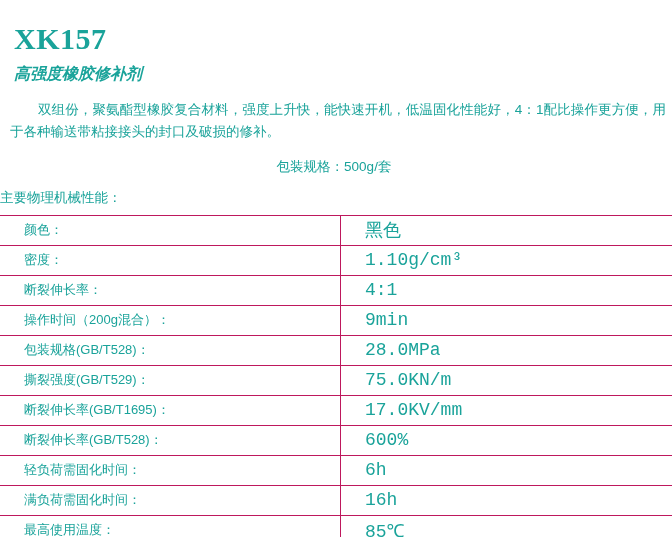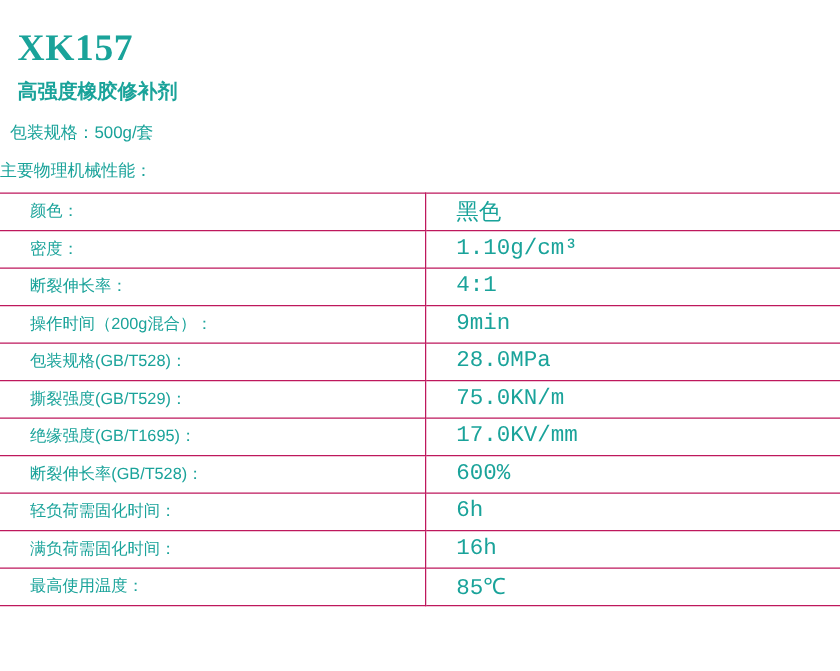--- a/index.html
+++ b/index.html
@@ -28,34 +28,36 @@
     padding: 22px 0 0 14px;
     letter-spacing: 0.5px;
     line-height: 1.1;
   }
   .subtitle {
     font-size: 16px;
     font-weight: bold;
     color: #1aa39a;
     padding: 9px 0 0 14px;
     line-height: 1.2;
+    font-style: italic;
   }
   .para {
     font-size: 13.5px;
     color: #1aa39a;
     line-height: 1.65;
     padding: 16px 6px 0 10px;
     text-indent: 28px;
     text-align: justify;
   }
   .spec-line {
     font-size: 13.5px;
     color: #1aa39a;
     padding: 14px 12px 0 8px;
     line-height: 1.4;
+    text-align: center;
   }
   .props-head {
     font-size: 13.5px;
     color: #1aa39a;
     padding: 12px 0 7px 0;
     line-height: 1.4;
   }
   table.props {
     width: 672px;
     border-collapse: collapse;
@@ -88,20 +90,21 @@
 </style>
 </head>
 <body>
 
 <div class="page">
 
   <div class="title">XK157</div>
 
   <div class="subtitle">高强度橡胶修补剂</div>
 
+  <div class="para">双组份，聚氨酯型橡胶复合材料，强度上升快，能快速开机，低温固化性能好，4：1配比操作更方便，用于各种输送带粘接接头的封口及破损的修补。</div>
 
   <div class="spec-line">包装规格：500g/套</div>
 
   <div class="props-head">主要物理机械性能：</div>
 
   <table class="props">
     <tbody>
       <tr>
         <td class="name">颜色：</td>
         <td class="value">黑色</td>
@@ -120,21 +123,21 @@
       </tr>
       <tr>
         <td class="name">包装规格(GB/T528)：</td>
         <td class="value">28.0MPa</td>
       </tr>
       <tr>
         <td class="name">撕裂强度(GB/T529)：</td>
         <td class="value">75.0KN/m</td>
       </tr>
       <tr>
-        <td class="name">绝缘强度(GB/T1695)：</td>
+        <td class="name">断裂伸长率(GB/T1695)：</td>
         <td class="value">17.0KV/mm</td>
       </tr>
       <tr>
         <td class="name">断裂伸长率(GB/T528)：</td>
         <td class="value">600%</td>
       </tr>
       <tr>
         <td class="name">轻负荷需固化时间：</td>
         <td class="value">6h</td>
       </tr>

